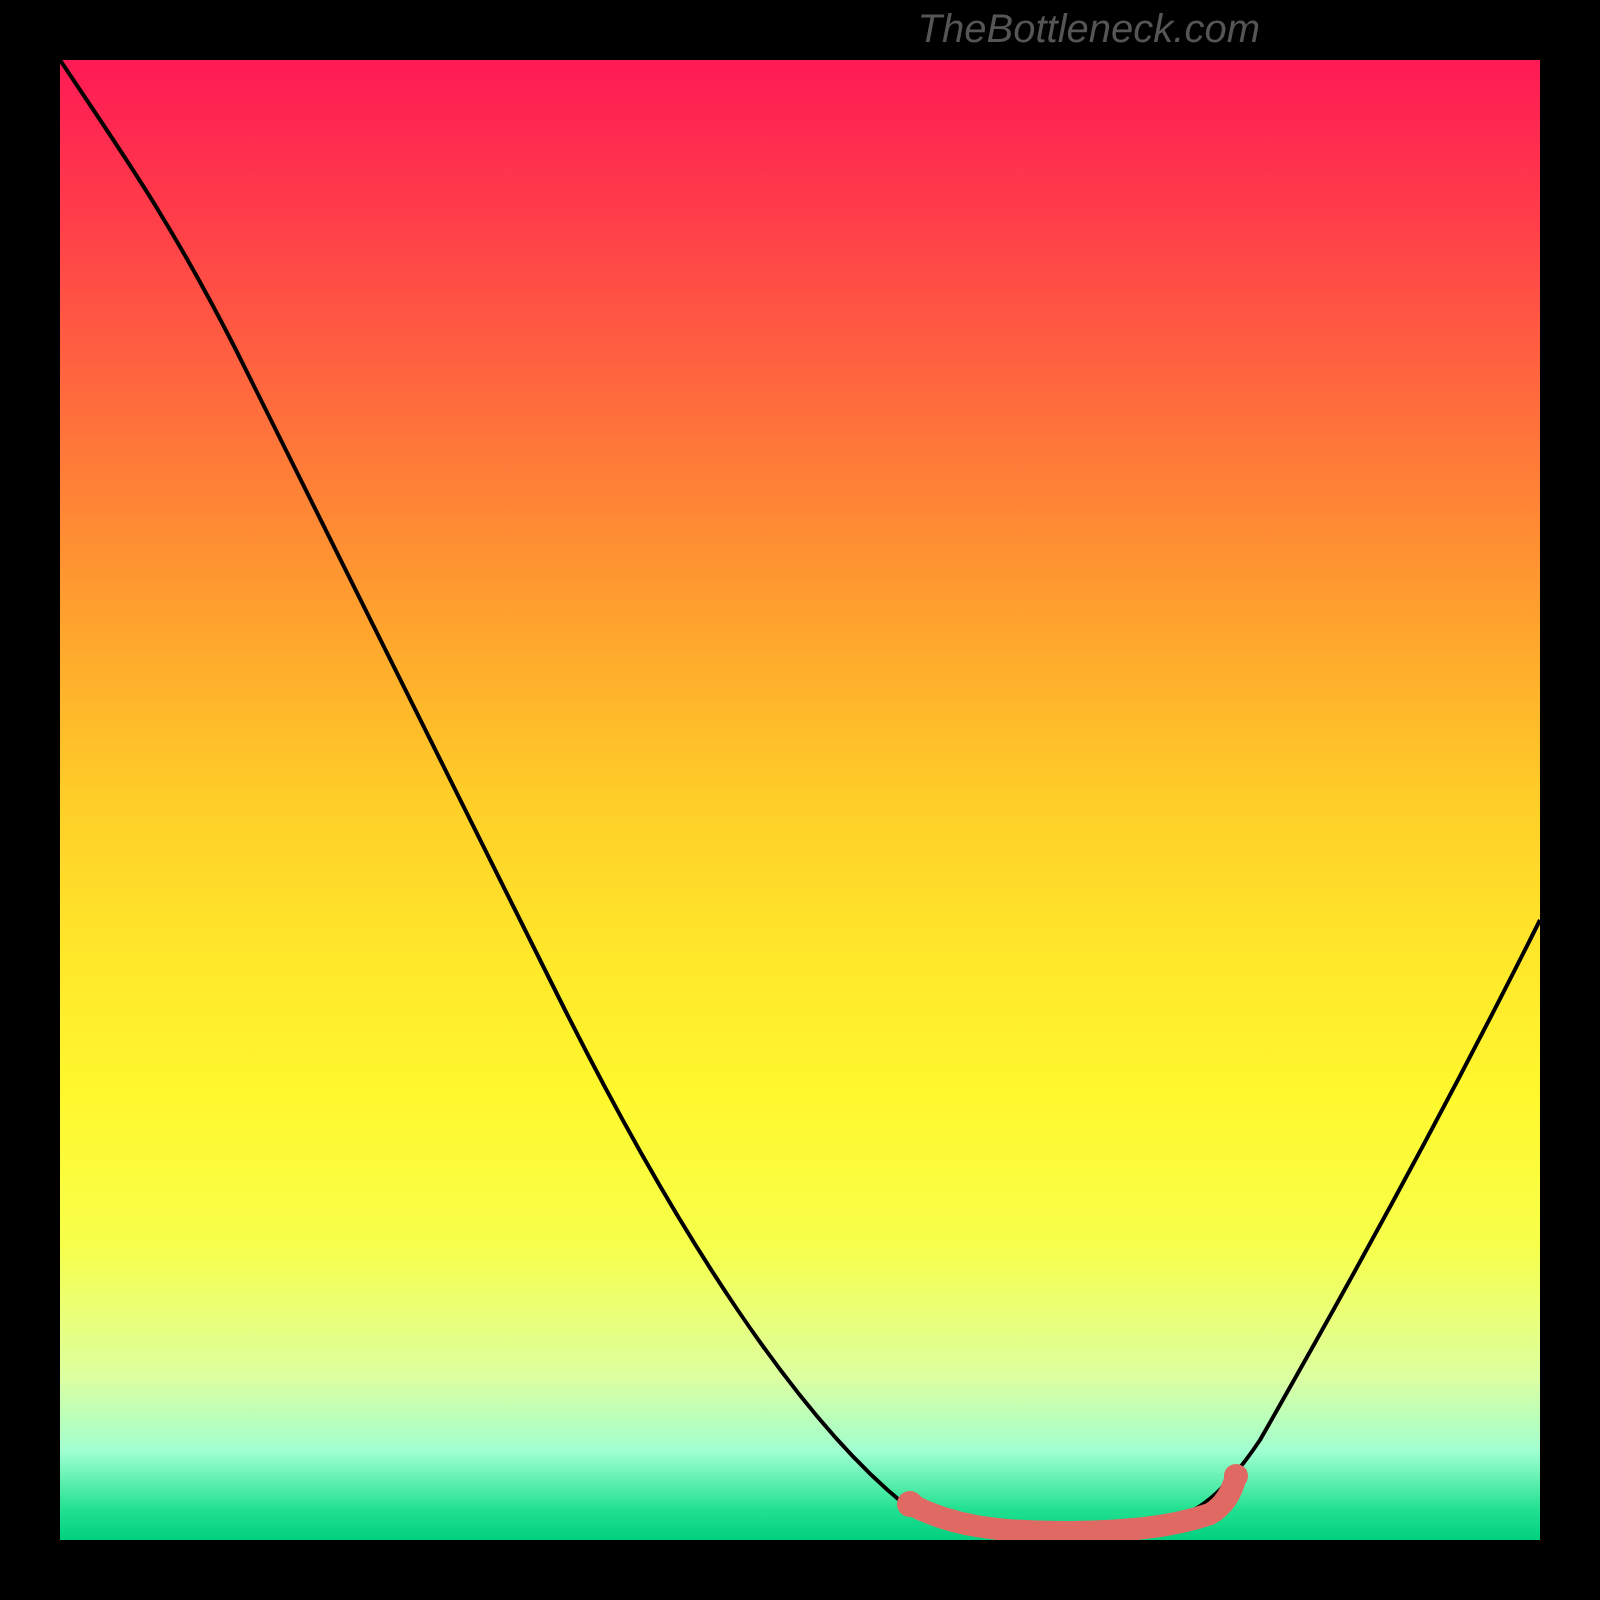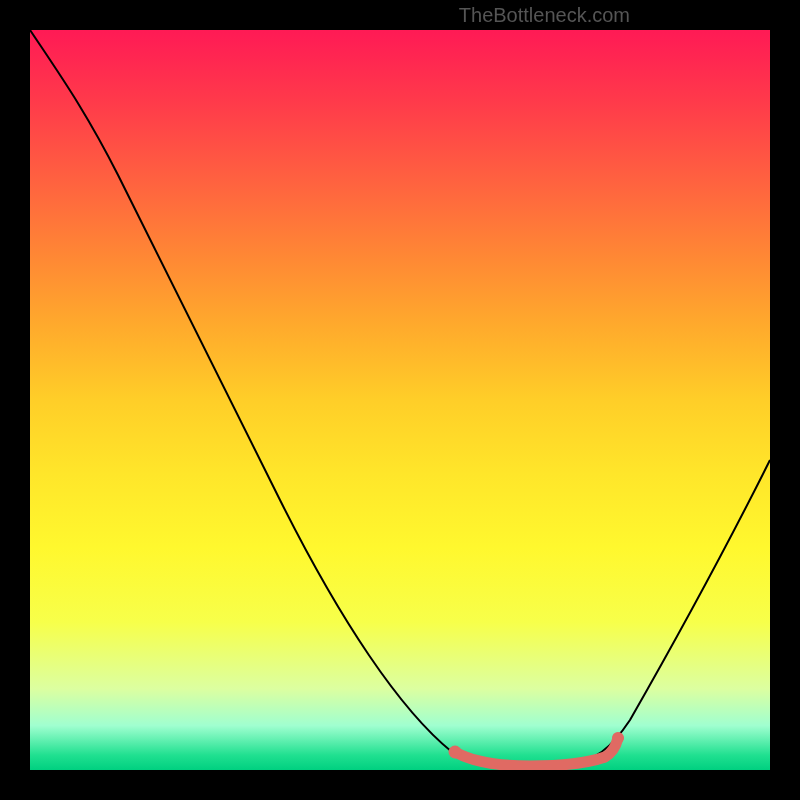--- a/index.html
+++ b/index.html
@@ -1,17 +1,17 @@
 <!DOCTYPE html>
 <html><head>
 <meta charset="utf-8">
 <style>
   * { margin: 0; padding: 0; box-sizing: border-box; }
   html, body { width: 800px; height: 800px; background: #000; font-family: Arial, sans-serif; }
-  .container { position: relative; width: 640px; height: 800px; }
+  .container { position: relative; width: 640px; height: 800px; font-style: italic; }
   .watermark {
     position: absolute;
     top: 4px;
     right: 10px;
     color: #555;
     font-size: 20px;
     font-weight: normal;
     z-index: 10;
   }
   .plot-area {

